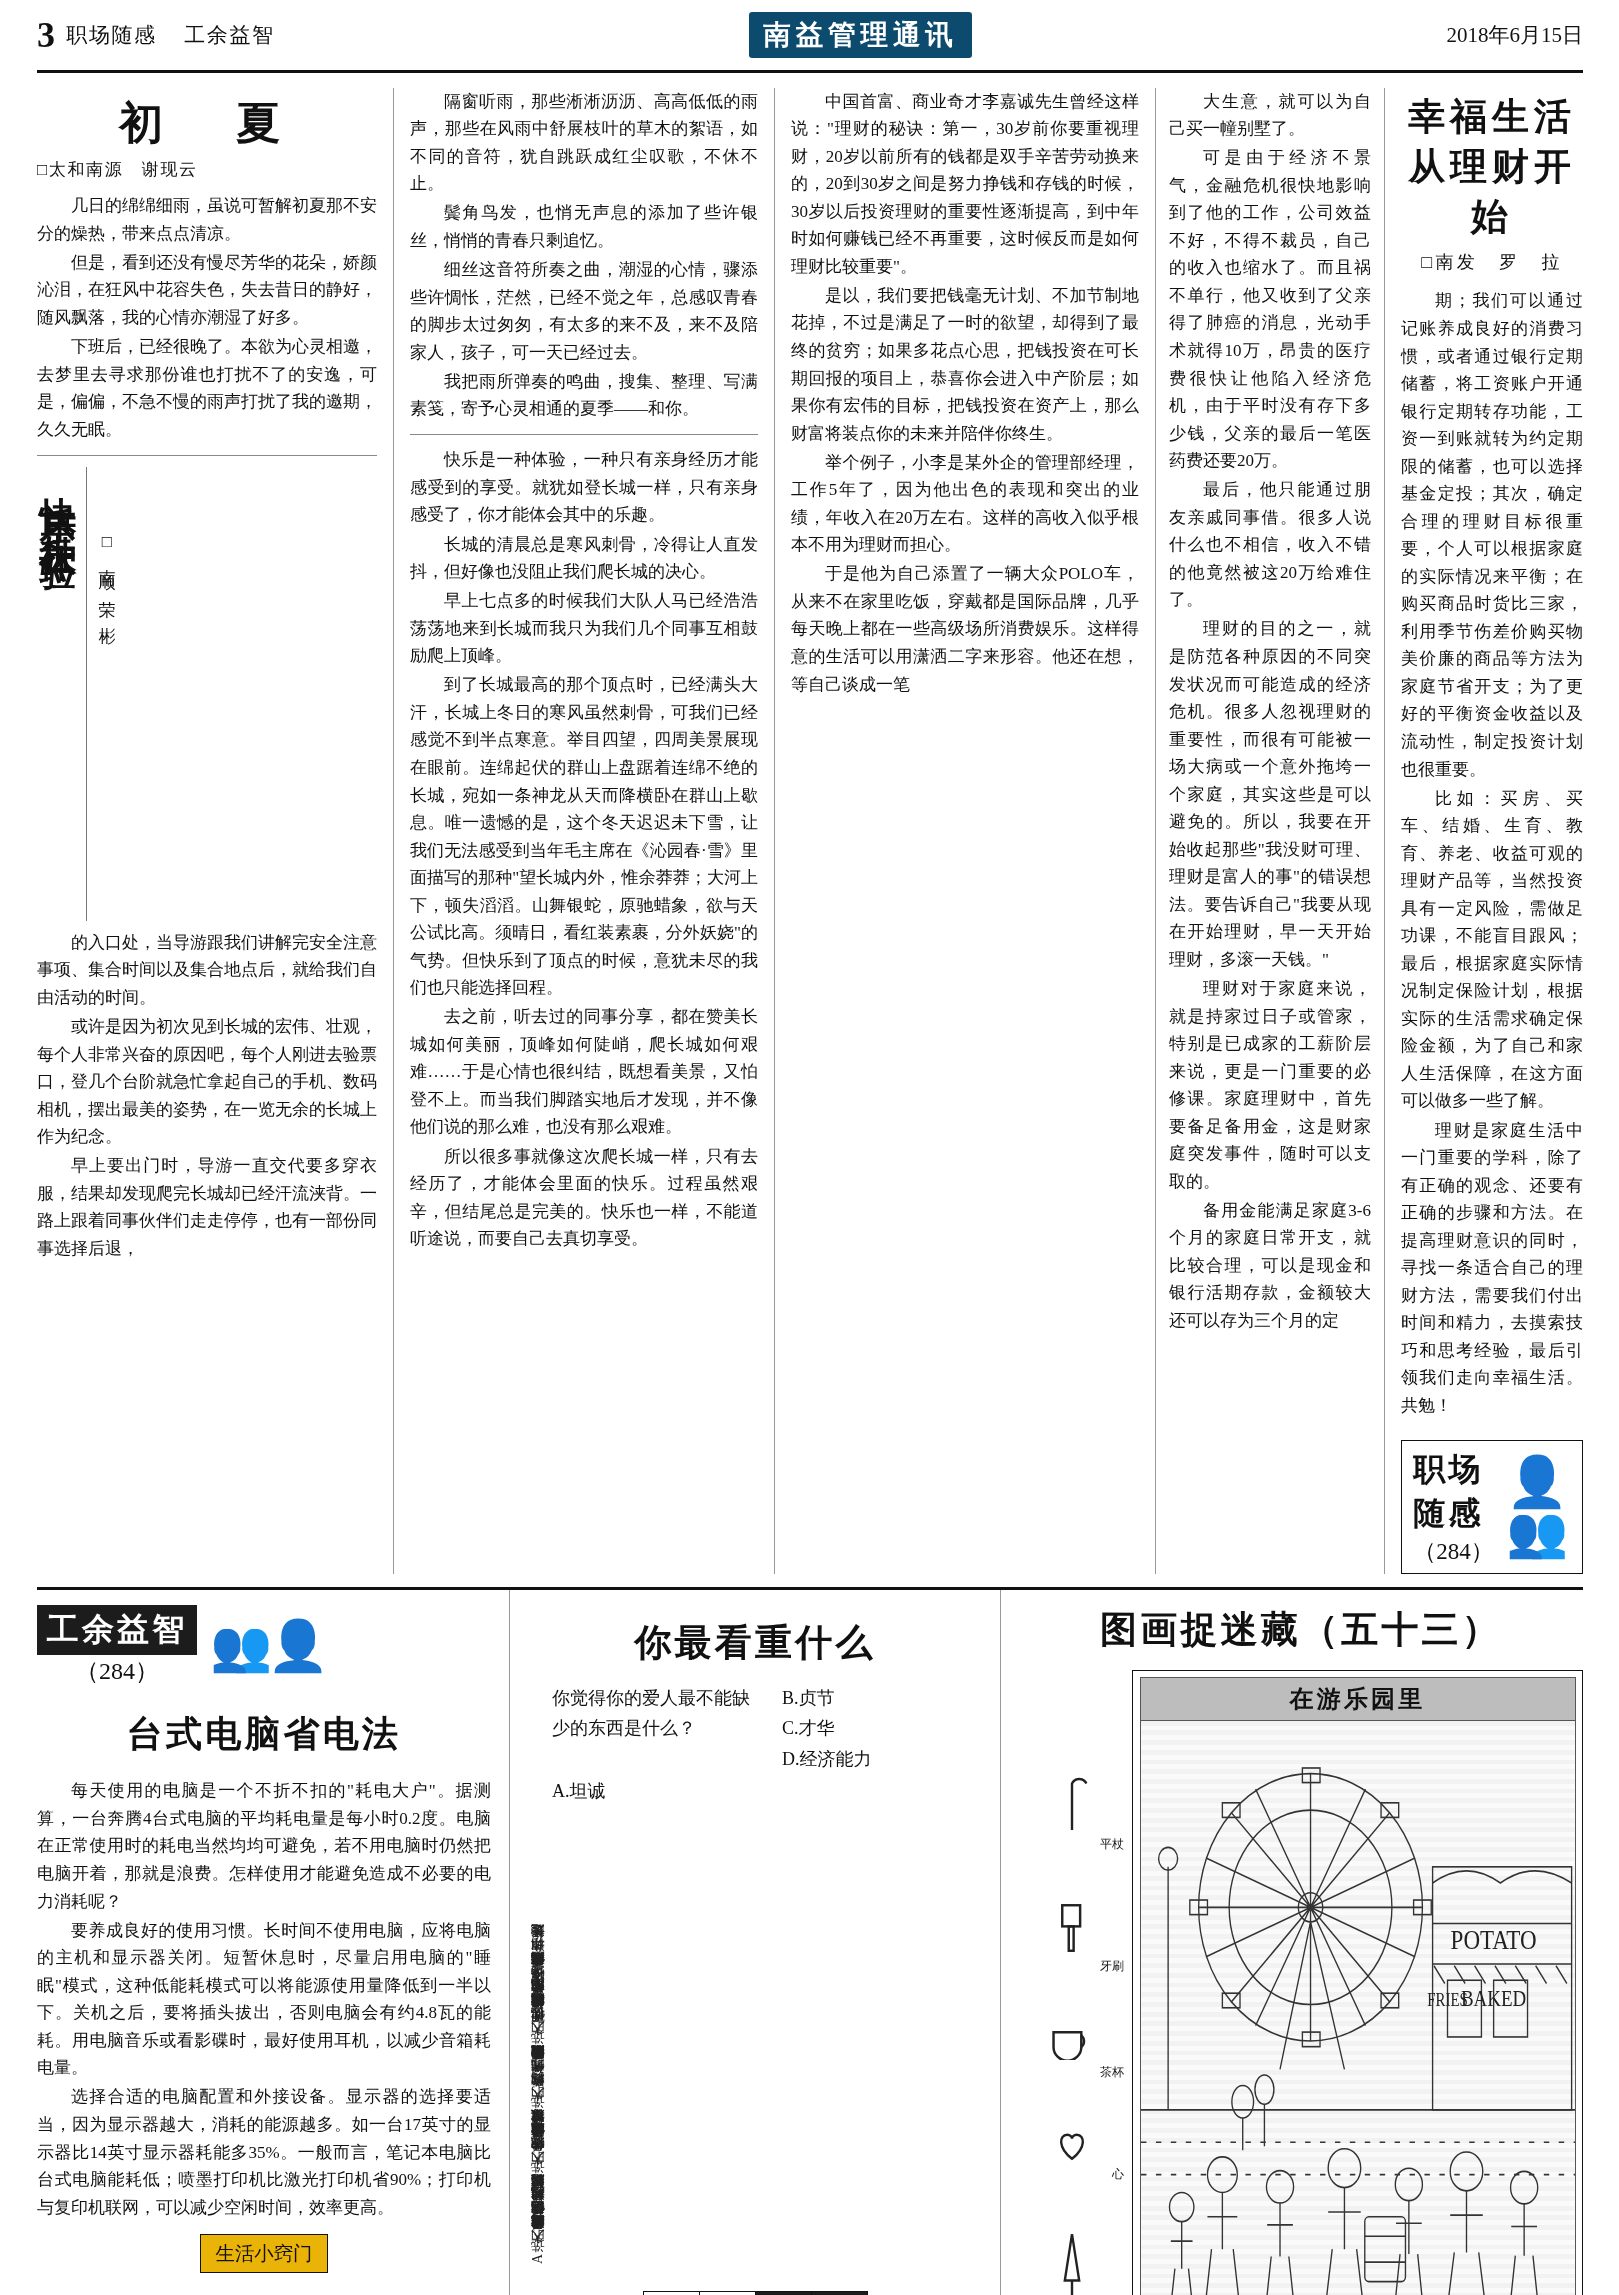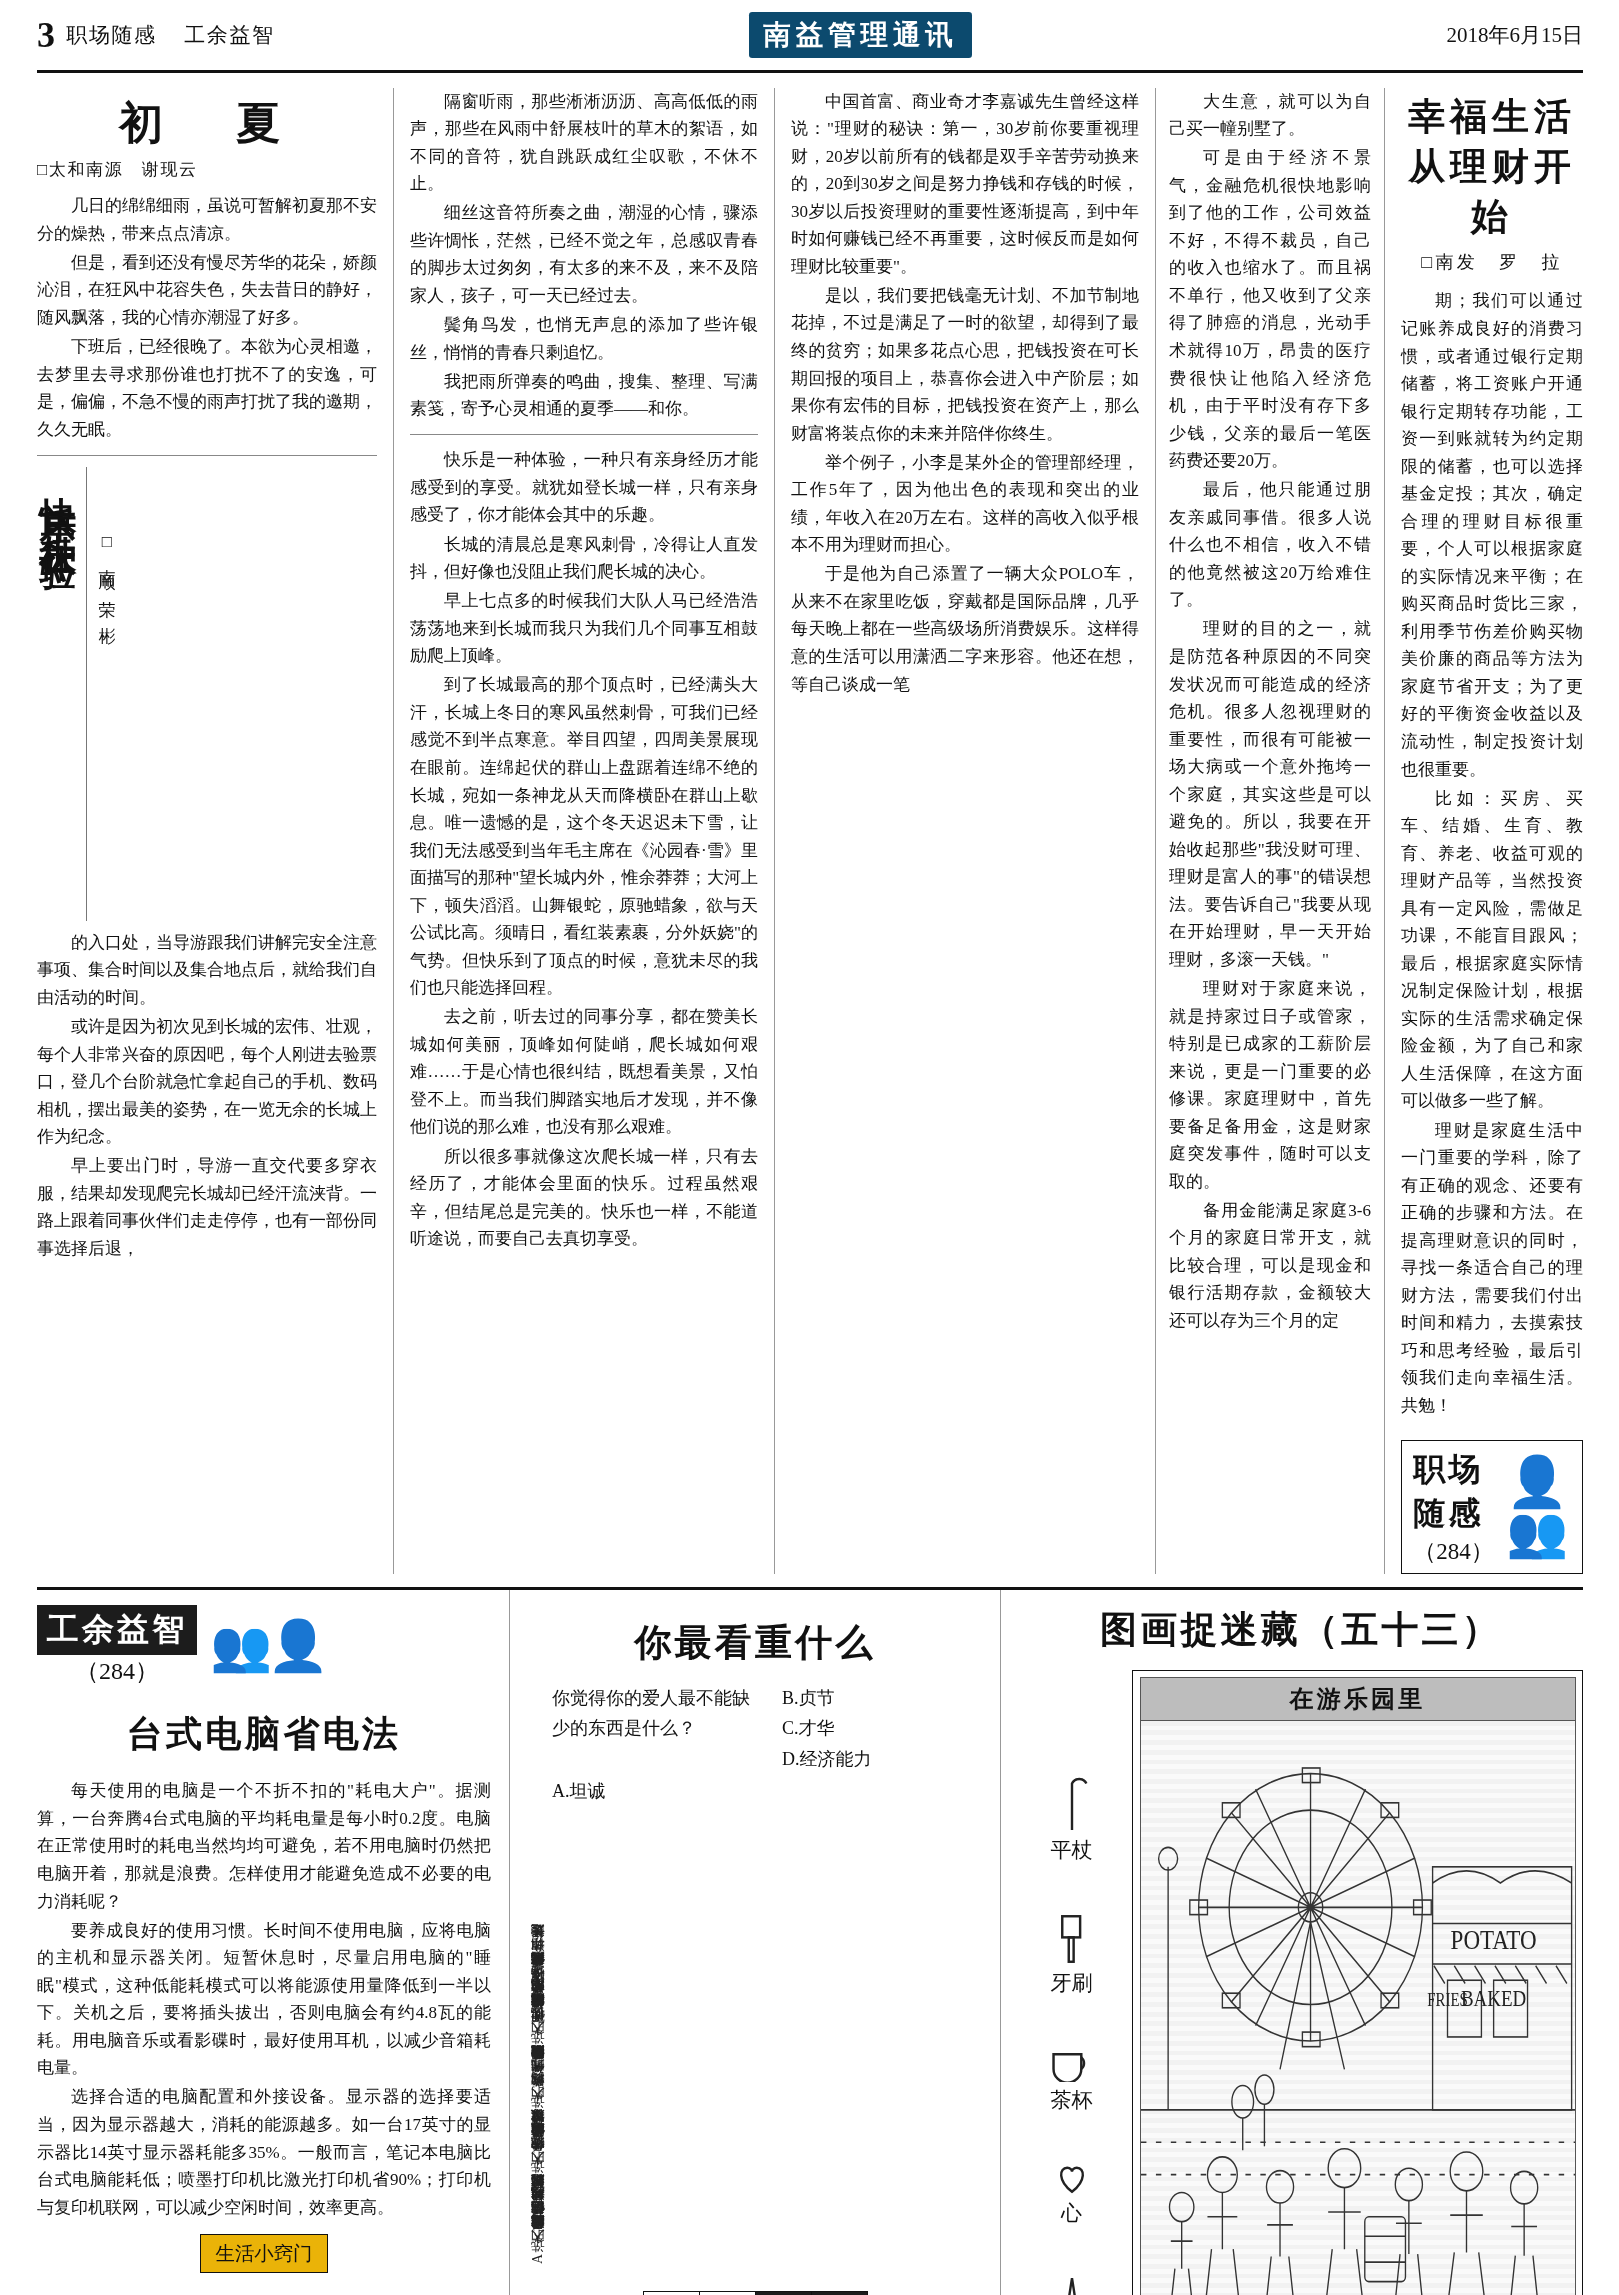--- a/index.html
+++ b/index.html
@@ -68,21 +68,21 @@
   table.ansgrid td{border:0.8px solid #111;width:53px;height:45px;text-align:center;font-size:21px;font-weight:bold;}
   table.ansgrid td.dark{background:#1c1c1c;color:#fff;}
 
   
   .pz-frame{border:1.6px solid #111;padding:6.5px;background:#fff;}
   .pz-title{background:#bdbdbd;color:#111;font-size:24px;font-weight:bold;text-align:center;letter-spacing:3.2px;padding:4.9px 0;border:0.8px solid #555;}
   .pz-art{height:640px;border:0.8px solid #555;border-top:0;position:relative;background:
      repeating-linear-gradient(0deg,#fafafa 0 4.9px,#f2f2f2 4.9px 9.7px);overflow:hidden;}
 
   .tag-btn{display:inline-block;border:0.8px solid #111;font-size:19.4px;padding:4.9px 14.6px;margin-top:11.3px;background:#eab308;}
-  .sm{font-size:21px;}
+  .sm{font-size:12px;text-align:right;}
   .center{text-align:center;}
 </style>
 </head>
 <body>
 
 <div class="page">
 
   <div class="masthead">
     <div class="pagenum">3</div>
     <div class="mh-cats">
@@ -117,22 +117,22 @@
       <div class="col-text" style="margin-top:8px;">
         <p>的入口处，当导游跟我们讲解完安全注意事项、集合时间以及集合地点后，就给我们自由活动的时间。</p>
         <p>或许是因为初次见到长城的宏伟、壮观，每个人非常兴奋的原因吧，每个人刚进去验票口，登几个台阶就急忙拿起自己的手机、数码相机，摆出最美的姿势，在一览无余的长城上作为纪念。</p>
         <p>早上要出门时，导游一直交代要多穿衣服，结果却发现爬完长城却已经汗流浃背。一路上跟着同事伙伴们走走停停，也有一部份同事选择后退，</p>
       </div>
     </div>
 
     <div class="c2 vline">
       <div class="col-text">
         <p>隔窗听雨，那些淅淅沥沥、高高低低的雨声，那些在风雨中舒展枝叶的草木的絮语，如不同的音符，犹自跳跃成红尘叹歌，不休不止。</p>
+        <p>鬓角鸟发，也悄无声息的添加了些许银丝，悄悄的青春只剩追忆。</p>
         <p>细丝这音符所奏之曲，潮湿的心情，骤添些许惆怅，茫然，已经不觉之年，总感叹青春的脚步太过匆匆，有太多的来不及，来不及陪家人，孩子，可一天已经过去。</p>
-        <p>鬓角鸟发，也悄无声息的添加了些许银丝，悄悄的青春只剩追忆。</p>
         <p>我把雨所弹奏的鸣曲，搜集、整理、写满素笺，寄予心灵相通的夏季——和你。</p>
       </div>
       <hr class="hr-thin">
       <div class="col-text">
         <p>快乐是一种体验，一种只有亲身经历才能感受到的享受。就犹如登长城一样，只有亲身感受了，你才能体会其中的乐趣。</p>
         <p>长城的清晨总是寒风刺骨，冷得让人直发抖，但好像也没阻止我们爬长城的决心。</p>
         <p>早上七点多的时候我们大队人马已经浩浩荡荡地来到长城而我只为我们几个同事互相鼓励爬上顶峰。</p>
         <p>到了长城最高的那个顶点时，已经满头大汗，长城上冬日的寒风虽然刺骨，可我们已经感觉不到半点寒意。举目四望，四周美景展现在眼前。连绵起伏的群山上盘踞着连绵不绝的长城，宛如一条神龙从天而降横卧在群山上歇息。唯一遗憾的是，这个冬天迟迟未下雪，让我们无法感受到当年毛主席在《沁园春·雪》里面描写的那种"望长城内外，惟余莽莽；大河上下，顿失滔滔。山舞银蛇，原驰蜡象，欲与天公试比高。须晴日，看红装素裹，分外妖娆"的气势。但快乐到了顶点的时候，意犹未尽的我们也只能选择回程。</p>
         <p>去之前，听去过的同事分享，都在赞美长城如何美丽，顶峰如何陡峭，爬长城如何艰难……于是心情也很纠结，既想看美景，又怕登不上。而当我们脚踏实地后才发现，并不像他们说的那么难，也没有那么艰难。</p>
         <p>所以很多事就像这次爬长城一样，只有去经历了，才能体会里面的快乐。过程虽然艰辛，但结尾总是完美的。快乐也一样，不能道听途说，而要自己去真切享受。</p>

